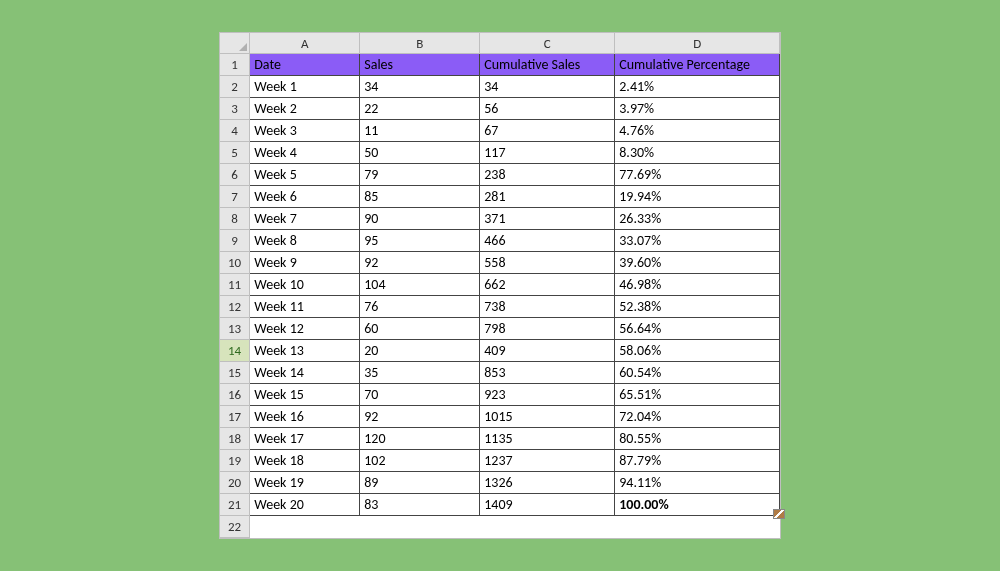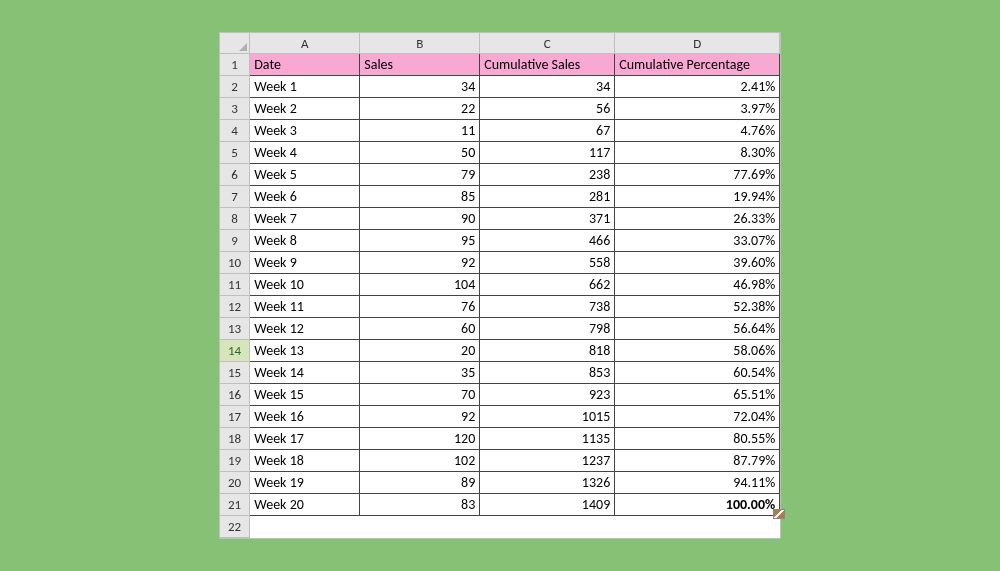--- a/index.html
+++ b/index.html
@@ -66,25 +66,25 @@
     }
     td.cell {
       border: 1px solid #444;
       padding: 1px 4px 1px 4px;
       height: 22px;
       background: #fff;
       color: #000;
       white-space: nowrap;
     }
     tr.hdr td.cell {
-      background: #f9a8d4;
+      background: #8b5cf6;
       color: #000;
     }
     td.cell.text { text-align: left; }
-    td.cell.num  { text-align: right; }
+    td.cell.num  { }
     td.cell.empty { border: none; border-top: 1px solid #444; }
     .colA { width: 110px; }
     .colB { width: 120px; }
     .colC { width: 135px; }
     .colD { width: 165px; }
     .tail-marker {
       position: relative;
       font-weight: bold;
     }
     .tail-marker::after {
@@ -200,21 +200,21 @@
           <th class="row-head">13</th>
           <td class="cell colA text">Week 12</td>
           <td class="cell colB num">60</td>
           <td class="cell colC num">798</td>
           <td class="cell colD num">56.64%</td>
         </tr>
         <tr>
           <th class="row-head sel">14</th>
           <td class="cell colA text">Week 13</td>
           <td class="cell colB num">20</td>
-          <td class="cell colC num">818</td>
+          <td class="cell colC num">409</td>
           <td class="cell colD num">58.06%</td>
         </tr>
         <tr>
           <th class="row-head">15</th>
           <td class="cell colA text">Week 14</td>
           <td class="cell colB num">35</td>
           <td class="cell colC num">853</td>
           <td class="cell colD num">60.54%</td>
         </tr>
         <tr>

